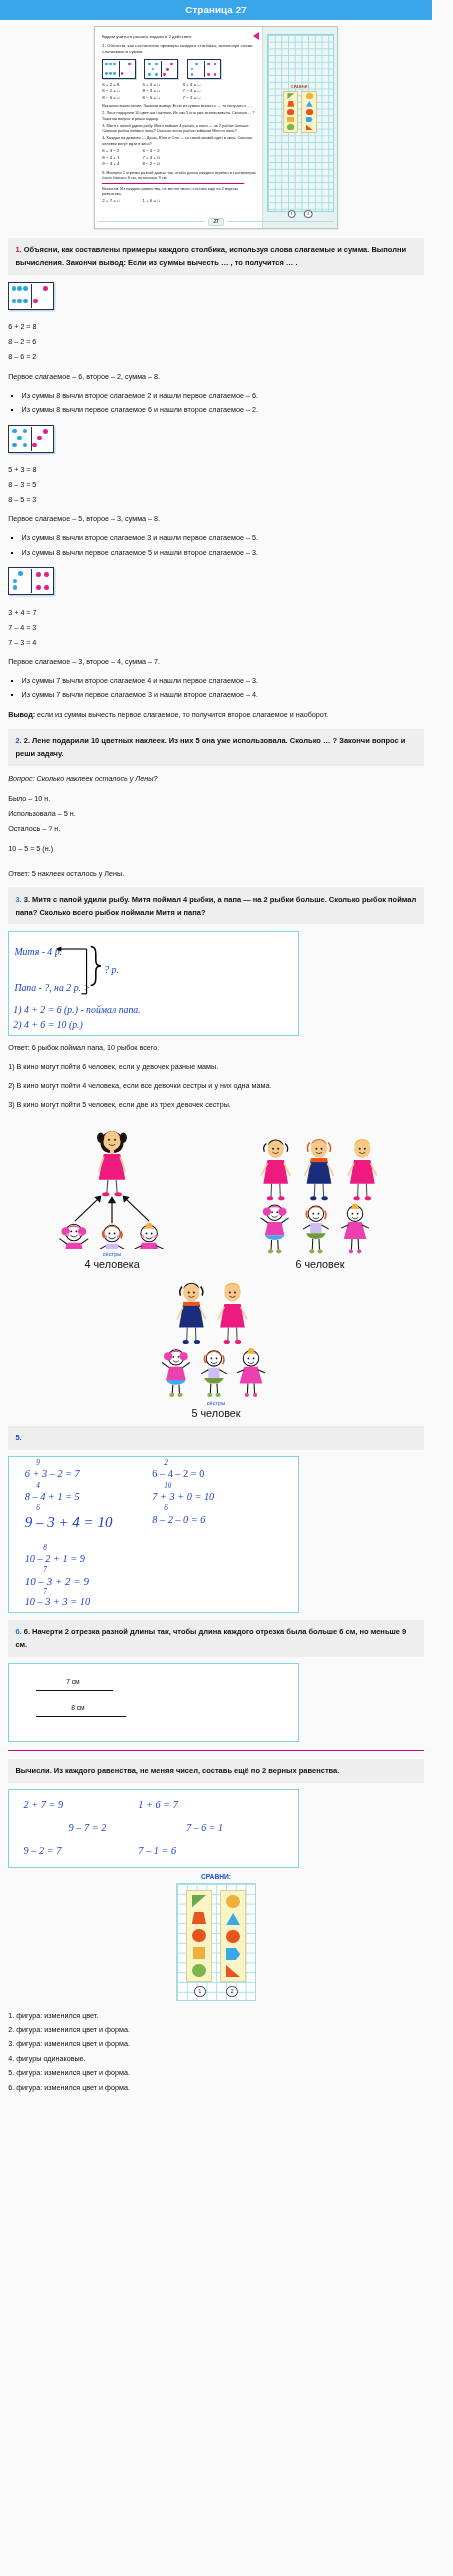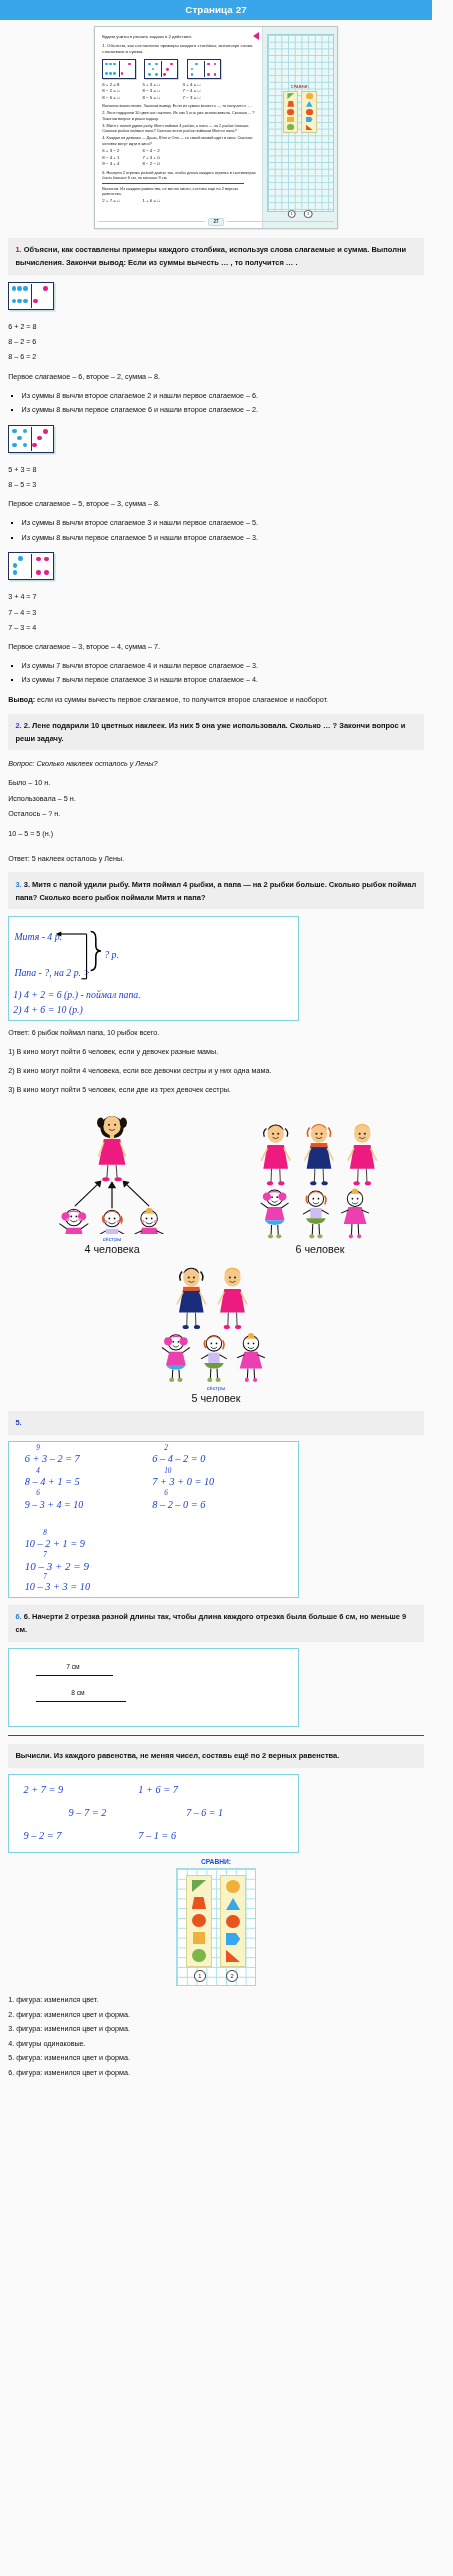--- a/index.html
+++ b/index.html
@@ -250,20 +250,21 @@
       <div class="dot b" style="left:3.1px;top:3.1px"></div>
         <div class="dot b" style="left:13.4px;top:3.1px"></div>
       <div class="dot b" style="left:8.2px;top:10.3px"></div>
       <div class="dot b" style="left:3.1px;top:17px"></div>
         <div class="dot b" style="left:13.4px;top:17px"></div>
       <div class="dot p" style="left:34px;top:3.6px"></div>
         <div class="dot p" style="left:28px;top:10.3px"></div>
         <div class="dot p" style="left:23px;top:17px"></div>
     </div>
     <p class="eqline">5 + 3 = 8</p>
+    <p class="eqline">8 – 3 = 5</p>
     <p class="eqline">8 – 5 = 3</p>
     <p class="para">Первое слагаемое – 5, второе – 3, сумма – 8.</p>
     <ul class="bullets">
       <li>Из суммы 8 вычли второе слагаемое 3 и нашли первое слагаемое – 5.</li>
       <li>Из суммы 8 вычли первое слагаемое 5 и нашли второе слагаемое – 3.</li>
     </ul>
 
     <div class="dom-big">
       <div class="divider"></div>
       <div class="dot b" style="left:9.3px;top:3.1px"></div>
@@ -614,29 +615,29 @@
 
     <div class="task-band">
       <p><span class="num blue">5.</span></p>
     </div>
 
     <div class="note" style="width:289px;height:155px;margin:6.2px 0 5.2px 0;position:relative;">
 
       <div style="position:absolute;left:27px;top:2.1px;font-family:'Liberation Serif',serif;font-style:italic;font-size:7.2px;color:#1a3fd0;">9</div>
       <div style="position:absolute;left:15.5px;top:11.3px;font-family:'Liberation Serif',serif;font-style:italic;font-size:10.3px;color:#1a3fd0;">6 + 3 – 2 = 7</div>
       <div style="position:absolute;left:155px;top:2.1px;font-family:'Liberation Serif',serif;font-style:italic;font-size:7.2px;color:#1a3fd0;">2</div>
-      <div style="position:absolute;left:143px;top:11.3px;font-family:'Liberation Serif',serif;font-style:italic;font-size:10.3px;color:#1a3fd0;">6 – 4 – 2 = 0</div>
+      <div style="position:absolute;left:143px;top:11.3px;font-family:'Liberation Serif',serif;font-size:10.3px;color:#1a3fd0;">6 – 4 – 2 = 0</div>
 
       <div style="position:absolute;left:27px;top:25px;font-family:'Liberation Serif',serif;font-style:italic;font-size:7.2px;color:#1a3fd0;">4</div>
       <div style="position:absolute;left:15.5px;top:34px;font-family:'Liberation Serif',serif;font-style:italic;font-size:10.3px;color:#1a3fd0;">8 – 4 + 1 = 5</div>
       <div style="position:absolute;left:155px;top:25px;font-family:'Liberation Serif',serif;font-style:italic;font-size:7.2px;color:#1a3fd0;">10</div>
       <div style="position:absolute;left:143px;top:34px;font-family:'Liberation Serif',serif;font-style:italic;font-size:10.3px;color:#1a3fd0;">7 + 3 + 0 = 10</div>
 
       <div style="position:absolute;left:27px;top:47px;font-family:'Liberation Serif',serif;font-style:italic;font-size:7.2px;color:#1a3fd0;">6</div>
-      <div style="position:absolute;left:15.5px;top:57px;font-family:'Liberation Serif',serif;font-style:italic;font-size:10px;color:#1a3fd0;">9 – 3 + 4 = 10</div>
+      <div style="position:absolute;left:15.5px;top:57px;font-family:'Liberation Serif',serif;font-style:italic;font-size:15px;color:#1a3fd0;">9 – 3 + 4 = 10</div>
       <div style="position:absolute;left:155px;top:47px;font-family:'Liberation Serif',serif;font-style:italic;font-size:7.2px;color:#1a3fd0;">6</div>
       <div style="position:absolute;left:143px;top:57px;font-family:'Liberation Serif',serif;font-style:italic;font-size:10.3px;color:#1a3fd0;">8 – 2 – 0 = 6</div>
 
       <div style="position:absolute;left:34px;top:87px;font-family:'Liberation Serif',serif;font-style:italic;font-size:7.2px;color:#1a3fd0;">8</div>
       <div style="position:absolute;left:15.5px;top:96px;font-family:'Liberation Serif',serif;font-style:italic;font-size:10.3px;color:#1a3fd0;">10 – 2 + 1 = 9</div>
       <div style="position:absolute;left:34px;top:109px;font-family:'Liberation Serif',serif;font-style:italic;font-size:7.2px;color:#1a3fd0;">7</div>
       <div style="position:absolute;left:15.5px;top:118px;font-family:'Liberation Serif',serif;font-style:italic;font-size:11px;color:#1a3fd0;">10 – 3 + 2 = 9</div>
       <div style="position:absolute;left:34px;top:131px;font-family:'Liberation Serif',serif;font-style:italic;font-size:7.2px;color:#1a3fd0;">7</div>
       <div style="position:absolute;left:15.5px;top:139px;font-family:'Liberation Serif',serif;font-style:italic;font-size:10.3px;color:#1a3fd0;">10 – 3 + 3 = 10</div>
     </div>

